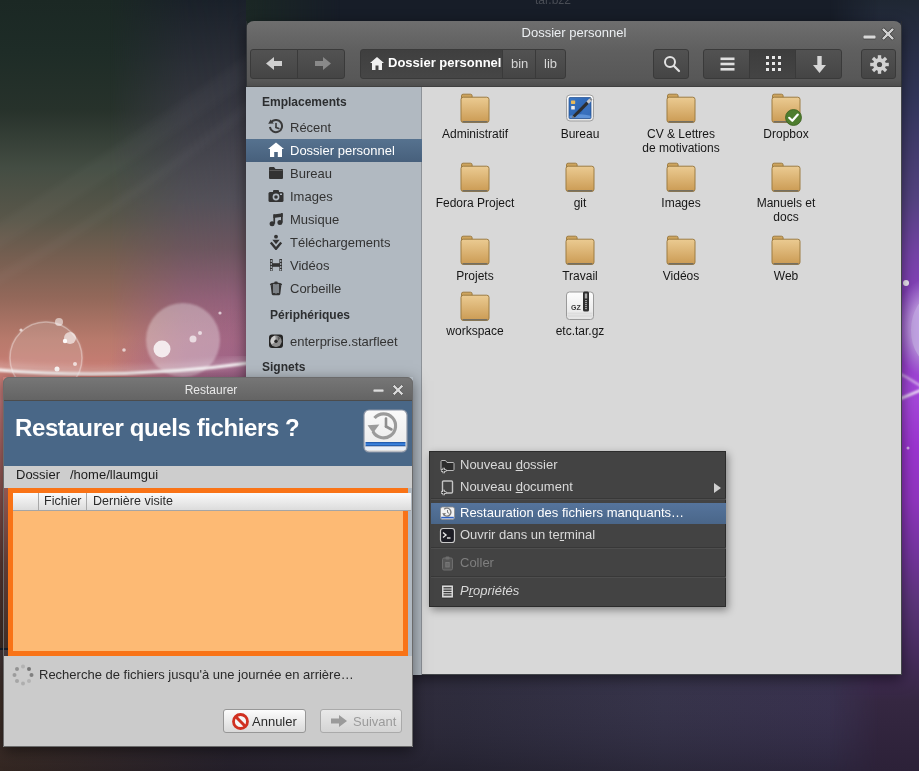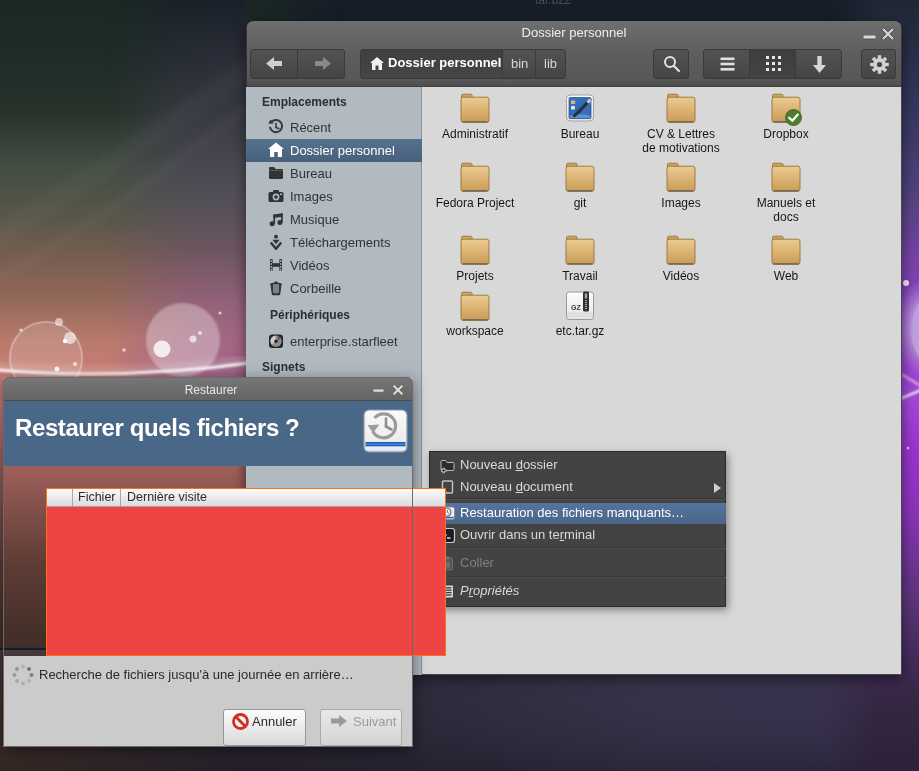--- a/index.html
+++ b/index.html
@@ -49,26 +49,26 @@
   #dtitle{position:absolute;left:0;top:0;width:410px;height:24px;
     background:linear-gradient(#777,#646464);border-radius:6px 6px 0 0;
     border-bottom:1px solid #4c4c4c;box-sizing:border-box;}
   #dtitle .title{position:absolute;left:6px;right:0;top:6px;text-align:center;
     font-size:12px;color:#e8e8e8;}
   #dhead{position:absolute;left:0;top:24px;width:410px;height:65px;background:#496787;}
   #dhead .big{position:absolute;left:12px;top:13px;font-size:24px;font-weight:bold;color:#fff;letter-spacing:-0.4px;}
   #drow{position:absolute;left:0;top:89px;width:410px;height:22px;background:#cdcdcd;
     font-size:13px;color:#1c1c1c;}
   #dtable{position:absolute;left:5px;top:111px;width:400px;height:168px;
-    border:1px solid #f97316;box-sizing:border-box;background:#ef4444;margin-left:38px;}
+    border:5px solid #f97316;box-sizing:border-box;background:#fdba74;}
   #dthead{position:absolute;left:0;top:0;width:398px;height:17px;
     background:linear-gradient(#fafafa,#dcdcdc);border-bottom:1px solid #a5a5a5;
     font-size:12.5px;color:#2a2a2a;}
   #dbottom{position:absolute;left:0;top:279px;width:410px;height:91px;background:#cbcbcb;}
-  .dlgbtn{position:absolute;top:32px;height:37px;box-sizing:border-box;
+  .dlgbtn{position:absolute;top:32px;height:24px;box-sizing:border-box;
     background:linear-gradient(#fcfcfc,#d9d9d9);border:1px solid #979797;border-radius:3px;
     font-size:13px;color:#2a2a2a;}
   #dlgborder{position:absolute;left:0;top:0;width:410px;height:370px;
     border:1px solid #6b6b6b;border-radius:6px 6px 0 0;box-sizing:border-box;pointer-events:none;}
 </style>
 </head>
 <body>
 <svg id="wall" width="919" height="771" viewBox="0 0 919 771">
   <defs>
     <linearGradient id="gleft" x1="0" y1="0" x2="0" y2="1">
@@ -649,20 +649,24 @@
   </div>
   <div id="dtitle">
       <div class="title">Restaurer</div>
     <svg class="abs" style="left:370px;top:12px;" width="11" height="4" viewBox="0 0 11 4">
         <rect width="11" height="3.2" rx="1" fill="#dcdcdc" stroke="#555" stroke-width="0.7"></rect>
       </svg>
     <svg class="abs" style="left:389px;top:7px;" width="12" height="12" viewBox="0 0 12 12">
         <path d="M2.4 0.5 L6 4.1 L9.6 0.5 L11.5 2.4 L7.9 6 L11.5 9.6 L9.6 11.5 L6 7.9 L2.4 11.5 L0.5 9.6 L4.1 6 L0.5 2.4 Z" fill="#dcdcdc" stroke="#555" stroke-width="0.8"></path>
       </svg>
   </div>
+  <div id="drow">
+      <span style="position:absolute;left:13px;top:1px;">Dossier</span>
+      <span style="position:absolute;left:67px;top:1px;">/home/llaumgui</span>
+    </div>
   <div id="dtable">
       <div id="dthead">
     <span class="abs" style="left:31px;top:1px;">Fichier</span>
     <span class="abs" style="left:80px;top:1px;">Dernière visite</span>
     <div class="abs" style="left:25px;top:0;width:1px;height:17px;background:#a8a8a8;"></div>
     <div class="abs" style="left:73px;top:0;width:1px;height:17px;background:#a8a8a8;"></div>
   </div>
     </div>
   <div id="dbottom">
     <svg class="abs" style="left:8px;top:7px;" width="24" height="24" viewBox="0 0 24 24">

